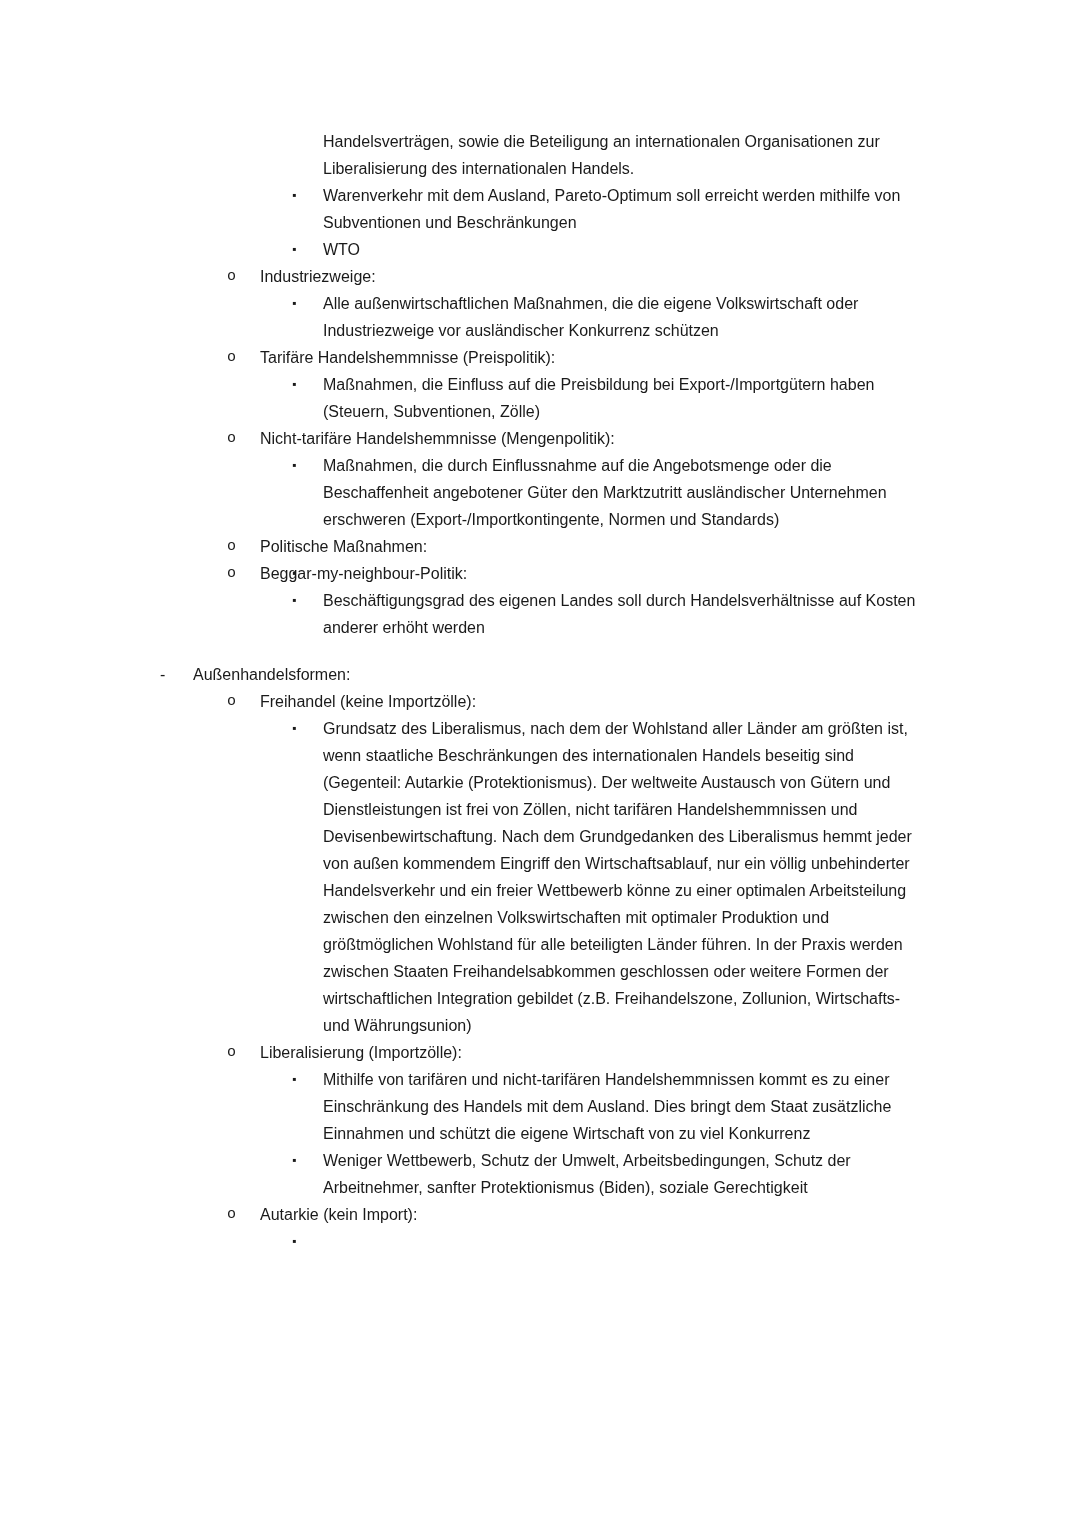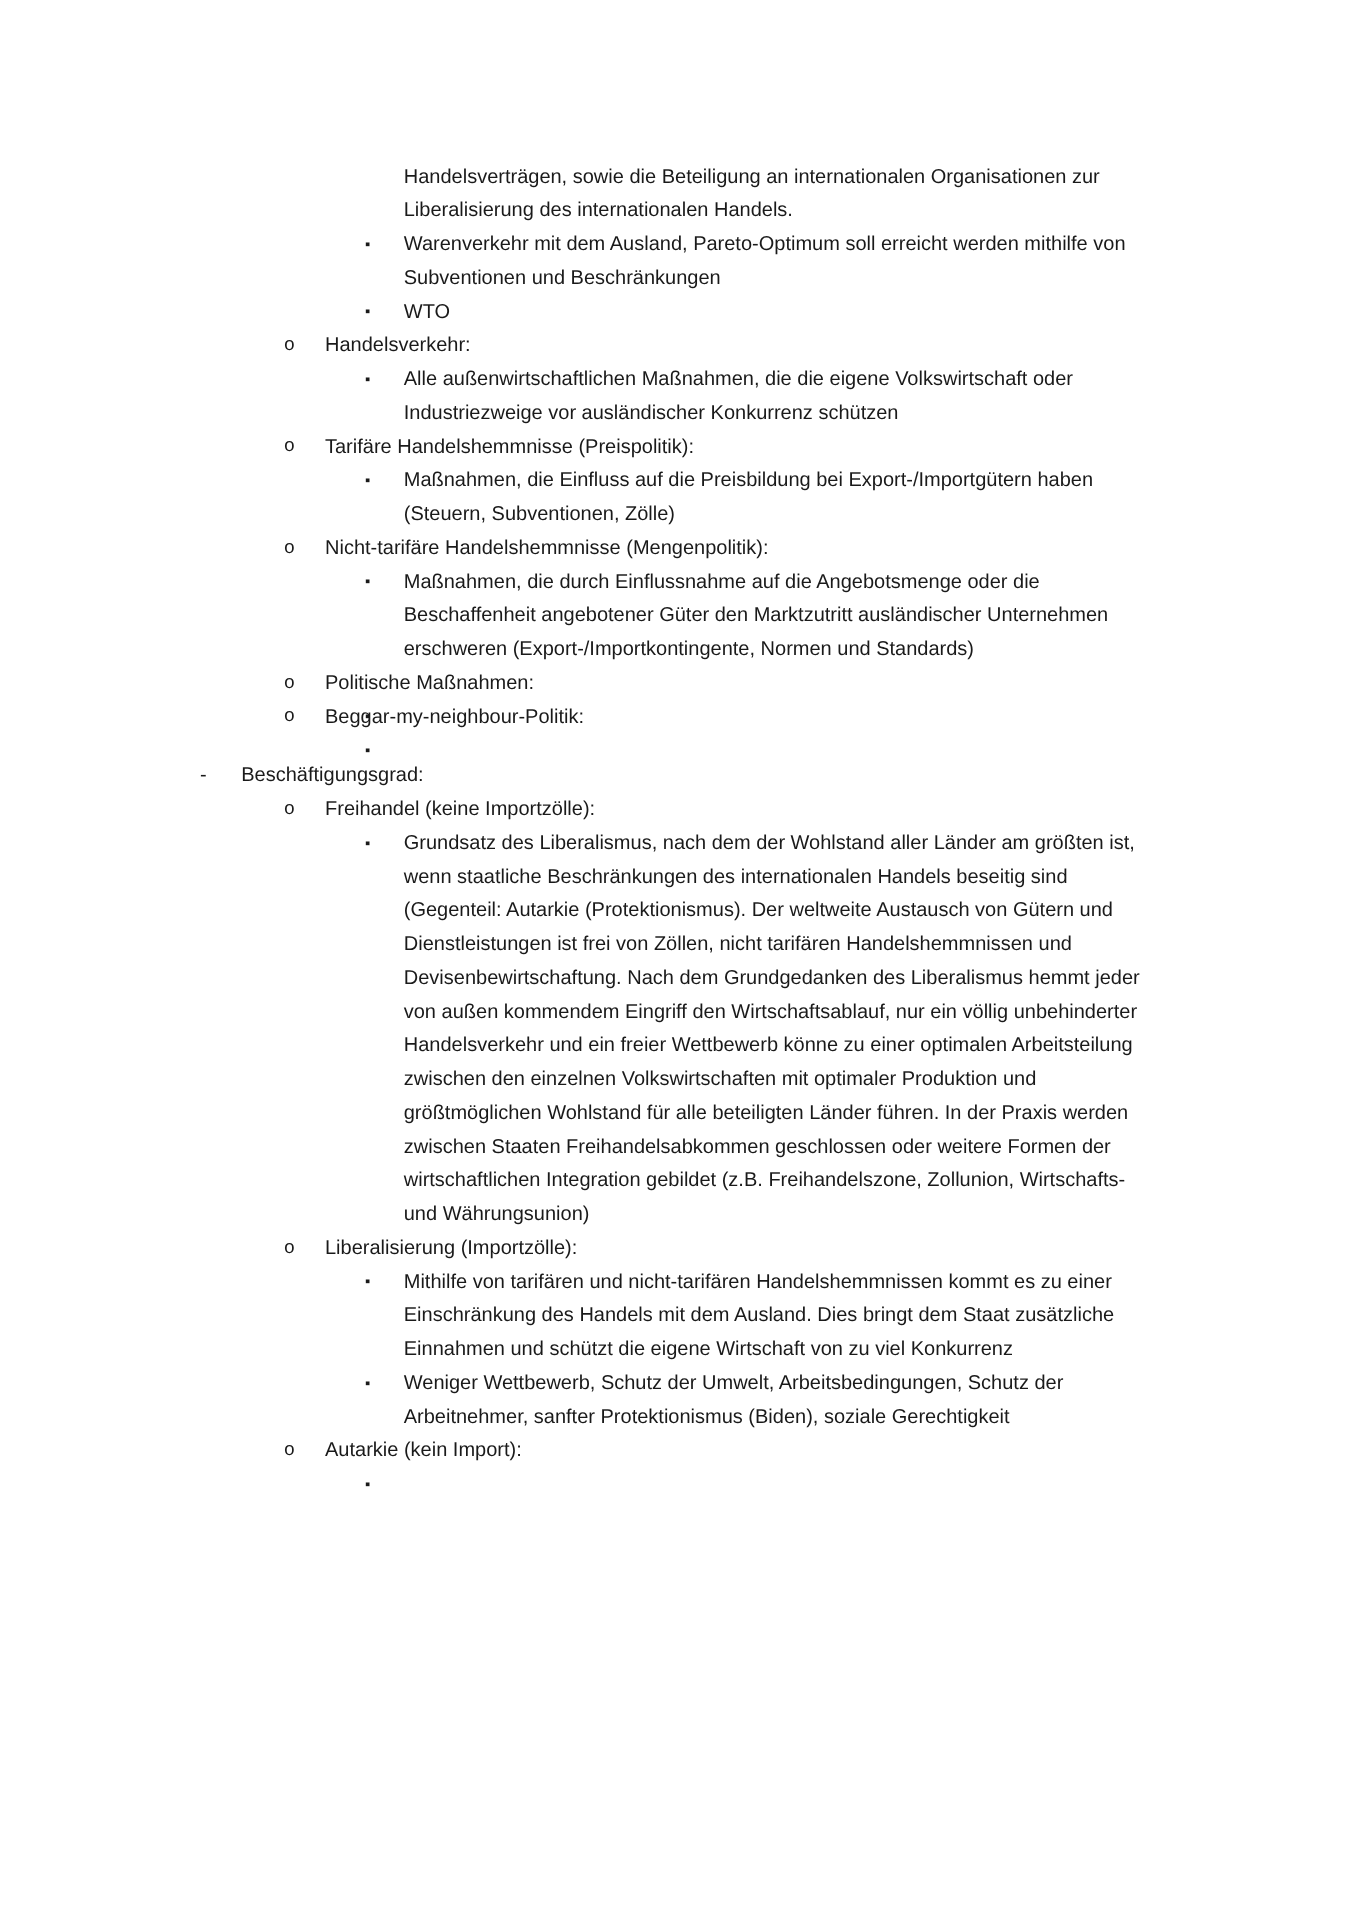--- a/index.html
+++ b/index.html
@@ -49,21 +49,21 @@
       <span class="text">Warenverkehr mit dem Ausland, Pareto-Optimum soll erreicht werden mithilfe von Subventionen und Beschränkungen</span>
     </div>
 
     <div class="li l3">
       <span class="marker square">▪</span>
       <span class="text">WTO</span>
     </div>
 
     <div class="li l2">
       <span class="marker circle">o</span>
-      <span class="text">Handelsverkehr:</span>
+      <span class="text">Industriezweige:</span>
     </div>
 
     <div class="li l3">
       <span class="marker square">▪</span>
       <span class="text">Alle außenwirtschaftlichen Maßnahmen, die die eigene Volkswirtschaft oder Industriezweige vor ausländischer Konkurrenz schützen</span>
     </div>
 
     <div class="li l2">
       <span class="marker circle">o</span>
       <span class="text">Tarifäre Handelshemmnisse (Preispolitik):</span>
@@ -93,27 +93,28 @@
       <span class="marker square">▪</span>
     </div>
 
     <div class="li l2">
       <span class="marker circle">o</span>
       <span class="text">Beggar-my-neighbour-Politik:</span>
     </div>
 
     <div class="li l3">
       <span class="marker square">▪</span>
+      <span class="text">Beschäftigungsgrad des eigenen Landes soll durch Handelsverhältnisse auf Kosten anderer erhöht werden</span>
     </div>
 
     <div class="spacer"></div>
 
     <div class="li l1">
       <span class="marker dash">-</span>
-      <span class="text">Beschäftigungsgrad:</span>
+      <span class="text">Außenhandelsformen:</span>
     </div>
 
     <div class="li l2">
       <span class="marker circle">o</span>
       <span class="text">Freihandel (keine Importzölle):</span>
     </div>
 
     <div class="li l3">
       <span class="marker square">▪</span>
       <span class="text">Grundsatz des Liberalismus, nach dem der Wohlstand aller Länder am größten ist, wenn staatliche Beschränkungen des internationalen Handels beseitig sind (Gegenteil: Autarkie (Protektionismus). Der weltweite Austausch von Gütern und Dienstleistungen ist frei von Zöllen, nicht tarifären Handelshemmnissen und Devisenbewirtschaftung. Nach dem Grundgedanken des Liberalismus hemmt jeder von außen kommendem Eingriff den Wirtschaftsablauf, nur ein völlig unbehinderter Handelsverkehr und ein freier Wettbewerb könne zu einer optimalen Arbeitsteilung zwischen den einzelnen Volkswirtschaften mit optimaler Produktion und größtmöglichen Wohlstand für alle beteiligten Länder führen. In der Praxis werden zwischen Staaten Freihandelsabkommen geschlossen oder weitere Formen der wirtschaftlichen Integration gebildet (z.B. Freihandelszone, Zollunion, Wirtschafts- und Währungsunion)</span>

